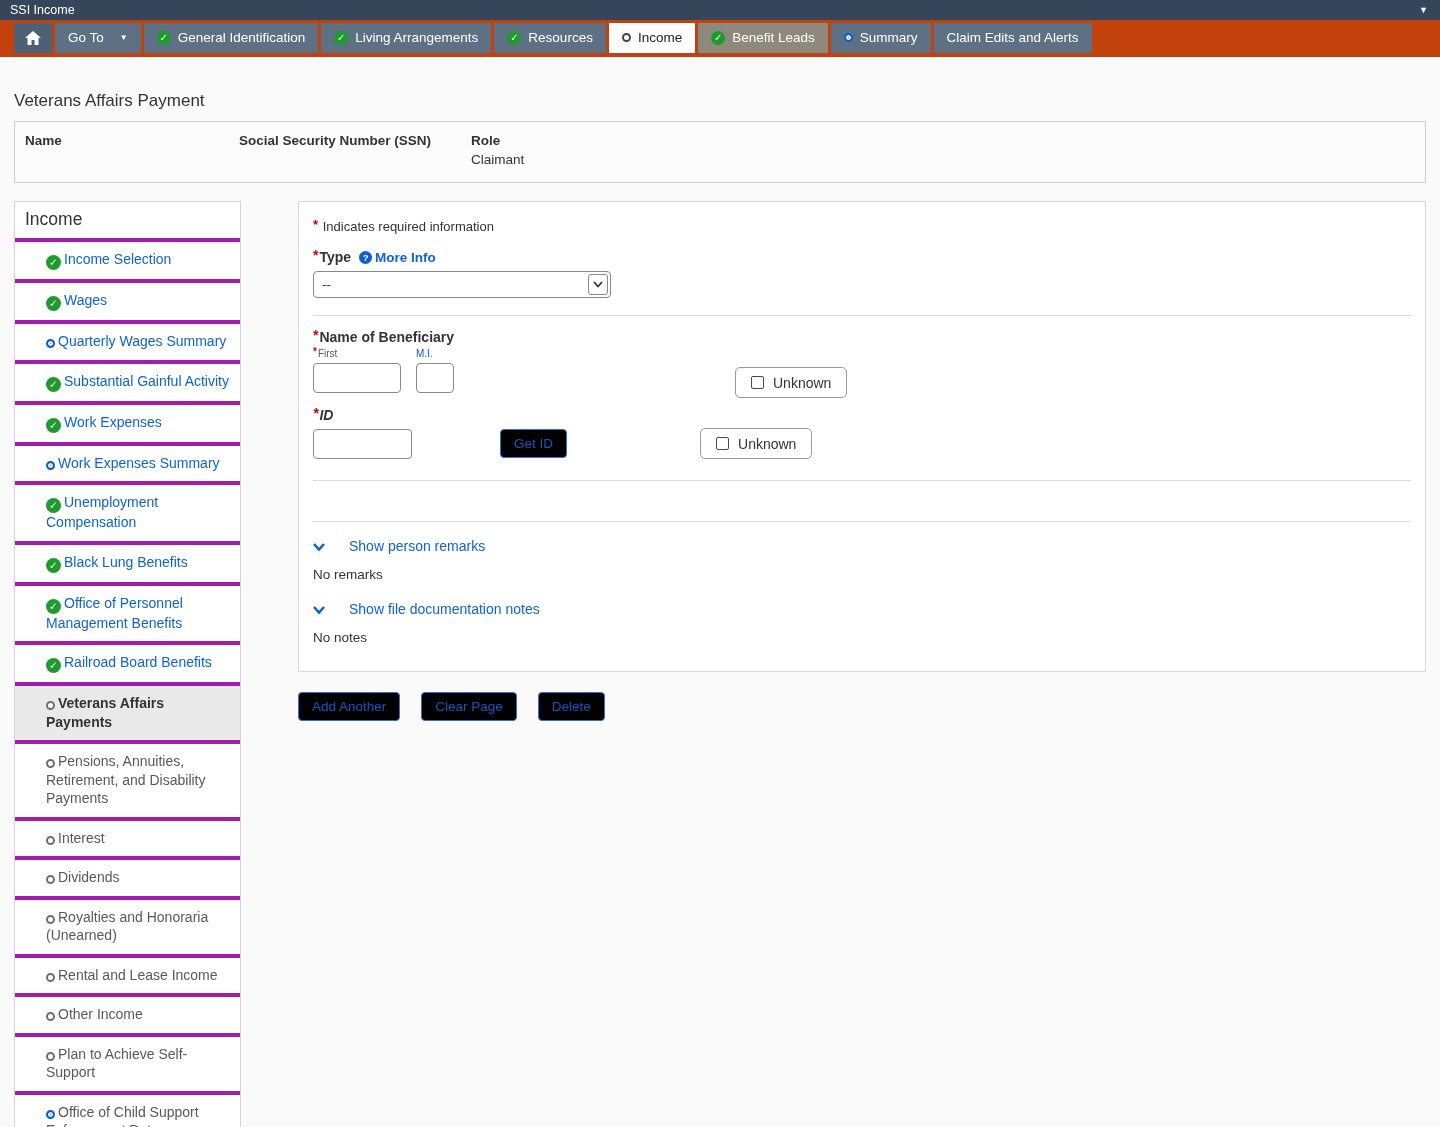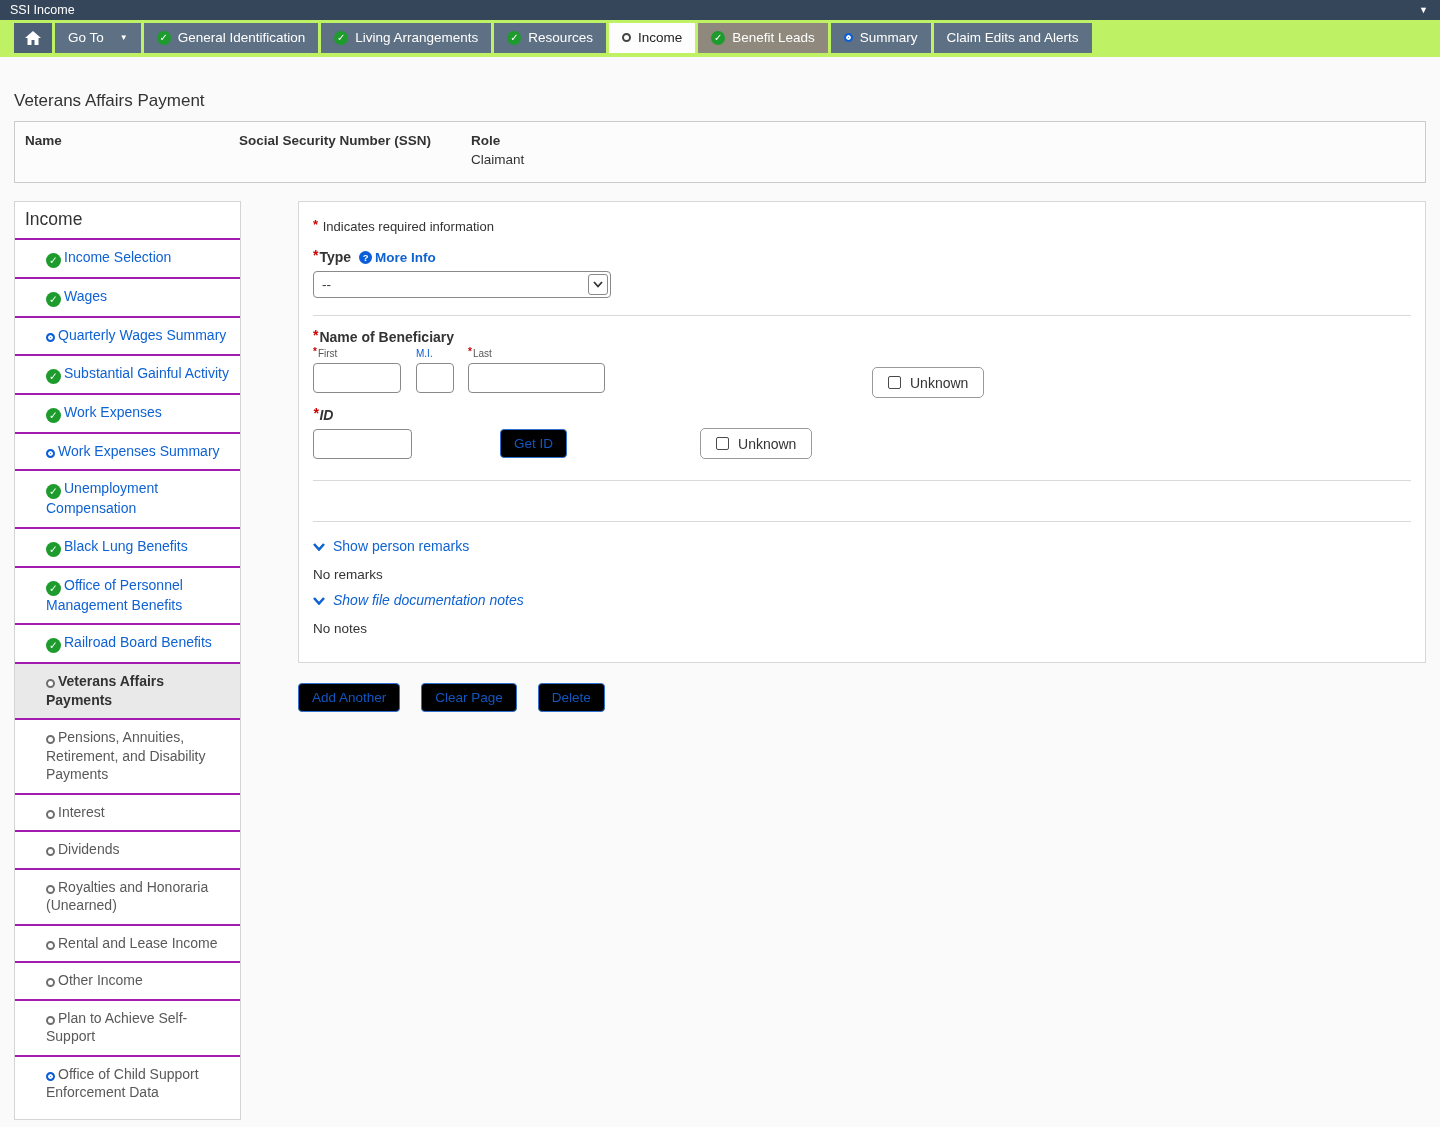--- a/index.html
+++ b/index.html
@@ -13,21 +13,21 @@
   
   .titlebar {
     height:20px; background:#36465a; color:#fff;
     display:flex; align-items:center; justify-content:space-between;
     padding:0 12px 0 10px; font-size:12.5px;
   }
   .titlebar .caret { font-size:9px; cursor:pointer; }
 
   
   .navbar {
-    height:37px; background:#bef264; display:flex; align-items:center;
+    height:37px; background:#c2410c; display:flex; align-items:center;
     padding:0 0 2px 14px;
   }
   .navtab {
     height:30px; background:#5e7084; color:#fff; font-size:13.5px;
     display:inline-flex; align-items:center; gap:7px;
     padding:0 13px; margin-right:3px; cursor:pointer; white-space:nowrap;
   }
   .navtab.home { padding:0 11px; background:#4d6075; }
   .navtab.active { background:#fdfdfd; color:#222; }
   .navtab.hilite { background:#8e897c; }
@@ -65,21 +65,21 @@
   .person-table .val { font-size:13.5px; margin-top:4px; min-height:16px; }
 
   
   .main-row { display:flex; align-items:flex-start; margin:18px 14px 0; }
   .sidebar {
     width:227px; flex:none; background:#fff;
     border:1px solid #d4d4d4; padding-bottom:8px;
   }
   .sidebar-heading { font-size:17.5px; padding:7px 10px 8px; color:#333; }
   .side-item {
-    border-top:2px solid #a21caf; padding:8px 8px 9px 31px;
+    border-top:4px solid #a21caf; padding:8px 8px 9px 31px;
     font-size:14px; line-height:18.5px; cursor:pointer;
   }
   .side-item a { color:#0f62d2; text-decoration:none; }
   .side-item.current {
     background:#e9e9e9; color:#333; font-weight:bold; cursor:default;
   }
   .side-item.pending { color:#595959; cursor:default; }
 
   
   .form-col { flex:1; margin-left:57px; }
@@ -119,21 +119,21 @@
   }
   .cbx {
     width:13px; height:13px; border:1.5px solid #4a4a4a; border-radius:2px;
     background:#fff; display:inline-block; flex:none;
   }
   .btn-outline {
     background:#000000; border:1px solid #2f6fd0; border-radius:4px;
     color:#1356c0; font-size:13.5px; padding:6px 13px; cursor:pointer;
     font-family:"Liberation Sans","DejaVu Sans",sans-serif;
   }
-  .expander { display:flex; align-items:center; gap:8px; color:#0f62d2; font-size:14px; cursor:pointer; }
+  .expander { display:flex; align-items:center; gap:24px; color:#0f62d2; font-size:14px; cursor:pointer; }
   .chev { flex:none; display:inline-block; }
   .empty-text { font-size:13.5px; color:#333; margin-top:13px; }
   .panel-actions { margin-top:20px; display:flex; gap:21px; }
 </style>
 </head>
 <body>
 
 <div class="titlebar">
   <span>SSI Income</span>
   <span class="caret">▼</span>
@@ -294,24 +294,20 @@
 
       <div class="inputs-row">
         <div style="width:88px; margin-right:15px;">
           <div class="sub-label"><span class="req">*</span><span>First</span></div>
           <input class="txt" style="width: 88px; margin-top: 4px;" value="">
         </div>
         <div style="width:38px; margin-right:14px;">
           <div class="sub-label lbl-blue">M.I.</div>
           <input class="txt" style="width: 38px; margin-top: 4px;" value="">
         </div>
-        <div style="width:137px;">
-          <div class="sub-label"><span class="req">*</span><span>Last</span></div>
-          <input class="txt" style="width: 137px; margin-top: 4px;" value="">
-        </div>
         <div style="margin-left:267px; margin-top:19px;">
           <span class="unknown-box">
             <span class="cbx"></span>
             <span>Unknown</span>
           </span>
         </div>
       </div>
 
       <div class="fld-label" style="margin-top:9px;font-style:italic;">
         <span><span class="req">*</span><span>ID</span></span>
@@ -332,21 +328,21 @@
       <div class="expander" style="margin-top:16px;">
         <span class="chev">
           <svg width="12" height="8" viewBox="0 0 12 8">
               <path d="M1 1 L6 6.5 L11 1" fill="none" stroke="#0f62d2" stroke-width="2.6"></path>
             </svg>
         </span>
         <span>Show person remarks</span>
       </div>
       <div class="empty-text">No remarks</div>
 
-      <div class="expander" style="margin-top:10px;font-style:italic;">
+      <div class="expander" style="margin-top:19px;">
         <span class="chev">
           <svg width="12" height="8" viewBox="0 0 12 8">
               <path d="M1 1 L6 6.5 L11 1" fill="none" stroke="#0f62d2" stroke-width="2.6"></path>
             </svg>
         </span>
         <span>Show file documentation notes</span>
       </div>
       <div class="empty-text">No notes</div>
 
     </div>

